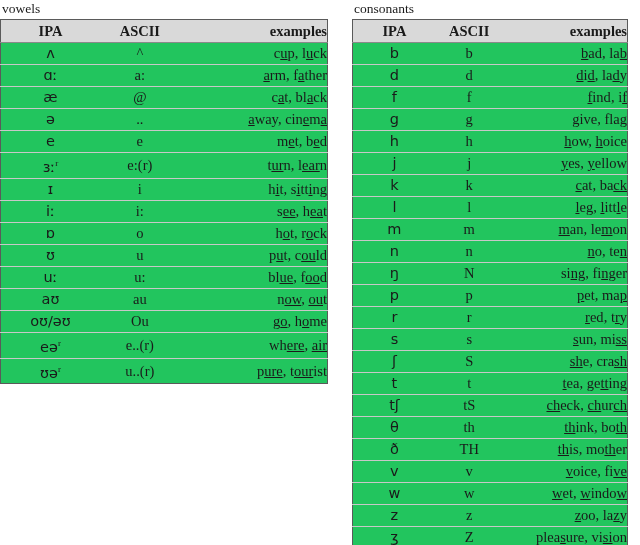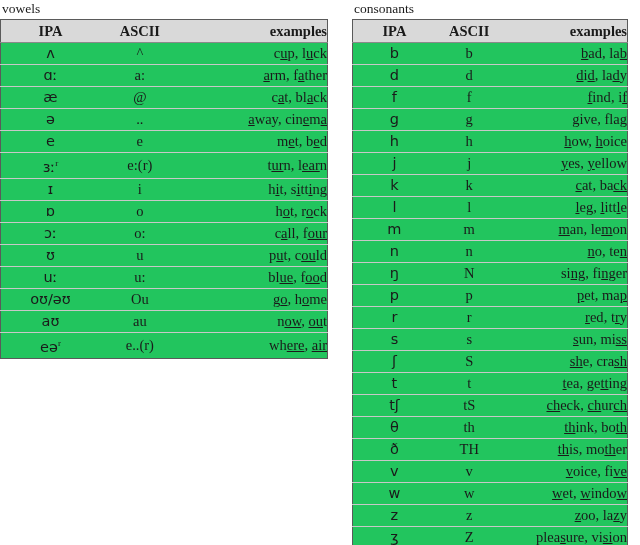--- a/index.html
+++ b/index.html
@@ -122,53 +122,58 @@
           <td class="col-ipa ipa-cell">ɜː<span class="sup-r">r</span></td>
           <td class="col-ascii ascii-cell">e:(r)</td>
           <td class="col-ex ex-cell"><span>t</span><u>ur</u><span>n</span>, <span>l</span><u>ear</u><span>n</span></td>
         </tr>
         <tr>
           <td class="col-ipa ipa-cell">ɪ</td>
           <td class="col-ascii ascii-cell">i</td>
           <td class="col-ex ex-cell"><span>h</span><u>i</u><span>t</span>, <span>s</span><u>i</u><span>tt</span><u>i</u><span>ng</span></td>
         </tr>
         <tr>
+          <td class="col-ipa ipa-cell">iː</td>
+          <td class="col-ascii ascii-cell">i:</td>
+          <td class="col-ex ex-cell"><span>s</span><u>ee</u>, <span>h</span><u>ea</u><span>t</span></td>
+        </tr>
+        <tr>
           <td class="col-ipa ipa-cell">ɒ</td>
           <td class="col-ascii ascii-cell">o</td>
           <td class="col-ex ex-cell"><span>h</span><u>o</u><span>t</span>, <span>r</span><u>o</u><span>ck</span></td>
         </tr>
         <tr>
-          <td class="col-ipa ipa-cell">ɔː</td>
-          <td class="col-ascii ascii-cell">o:</td>
-          <td class="col-ex ex-cell"><span>c</span><u>a</u><span>ll</span>, <span>f</span><u>our</u></td>
-        </tr>
-        <tr>
           <td class="col-ipa ipa-cell">ʊ</td>
           <td class="col-ascii ascii-cell">u</td>
           <td class="col-ex ex-cell"><span>p</span><u>u</u><span>t</span>, <span>c</span><u>ou</u><span>ld</span></td>
         </tr>
         <tr>
           <td class="col-ipa ipa-cell">uː</td>
           <td class="col-ascii ascii-cell">u:</td>
           <td class="col-ex ex-cell"><span>bl</span><u>ue</u>, <span>f</span><u>oo</u><span>d</span></td>
         </tr>
         <tr>
+          <td class="col-ipa ipa-cell">aʊ</td>
+          <td class="col-ascii ascii-cell">au</td>
+          <td class="col-ex ex-cell"><span>n</span><u>ow</u>, <u>ou</u><span>t</span></td>
+        </tr>
+        <tr>
           <td class="col-ipa ipa-cell">oʊ/əʊ</td>
           <td class="col-ascii ascii-cell">Ou</td>
           <td class="col-ex ex-cell"><span>g</span><u>o</u>, <span>h</span><u>o</u><span>me</span></td>
         </tr>
         <tr>
-          <td class="col-ipa ipa-cell">aʊ</td>
-          <td class="col-ascii ascii-cell">au</td>
-          <td class="col-ex ex-cell"><span>n</span><u>ow</u>, <u>ou</u><span>t</span></td>
-        </tr>
-        <tr>
           <td class="col-ipa ipa-cell">eə<span class="sup-r">r</span></td>
           <td class="col-ascii ascii-cell">e..(r)</td>
           <td class="col-ex ex-cell"><span>wh</span><u>ere</u>, <u>air</u></td>
+        </tr>
+        <tr>
+          <td class="col-ipa ipa-cell">ʊə<span class="sup-r">r</span></td>
+          <td class="col-ascii ascii-cell">u..(r)</td>
+          <td class="col-ex ex-cell"><span>p</span><u>ure</u>, <span>t</span><u>our</u><span>ist</span></td>
         </tr>
       </tbody>
   </table>
 </div>
 
 <div class="panel panel-consonants">
   <div class="section-label">consonants</div>
   <table class="ipa-table">
     <thead>
       <tr>

